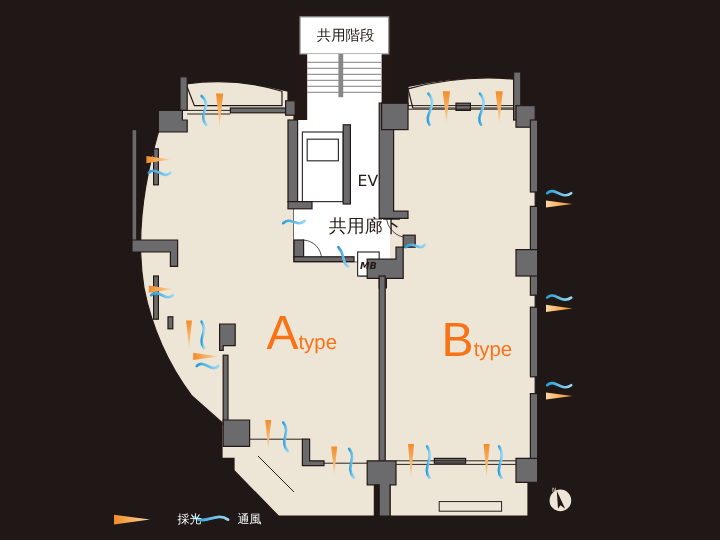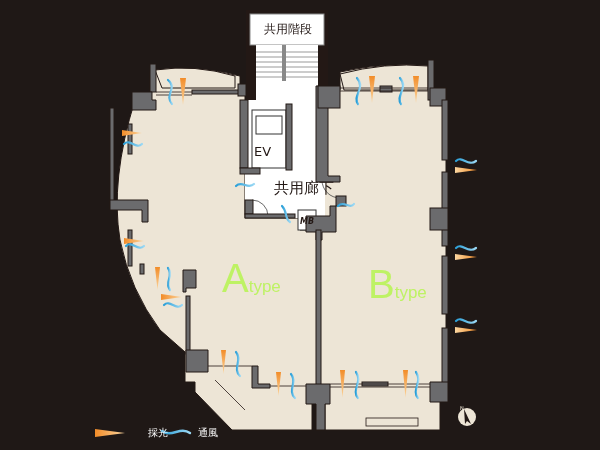--- a/index.html
+++ b/index.html
@@ -1,24 +1,24 @@
 <!DOCTYPE html>
 <html><head>
 <meta charset="utf-8">
 <style>
   html, body { margin:0; padding:0; }
   body { width:600px; height:450px; background:#1f1816; overflow:hidden; position:relative;
          font-family:"DejaVu Sans", sans-serif; }
   #plan { position:absolute; left:0; top:0; width:600px; height:450px; }
   .lbl { position:absolute; color:#231815; font-family:"DejaVu Sans", sans-serif; white-space:nowrap; }
   .stair-label { left:252px; top:18px; width:72px; height:22px; font-size:12px; line-height:22px; text-align:center; }
-  .ev-label { left:254px; top:144px; font-size:13px; }
+  .ev-label { left:254px; top:144px; font-size:13px;padding-left:44px; }
   .corridor-label { left:274px; top:179px; font-size:15px; }
   .mb-label { left:300px; top:217px; font-size:8px; font-weight:bold;font-style:italic; }
-  .type-label { position:absolute; color:#bef264; font-family:"Liberation Sans", sans-serif; }
+  .type-label { position:absolute; color:#f97316; font-family:"Liberation Sans", sans-serif; }
   .type-label .big { font-size:40px; line-height:40px; }
   .type-label .small { font-size:17px; }
   .type-a { left:222px; top:258px; }
   .type-b { left:352px; top:264px;margin-left:16px; }
   .legend { position:absolute; top:425px; height:16px; display:flex; align-items:center; color:#ffffff; font-size:10px; }
   .legend-light { left:94px; }
   .legend-wind { left:160px;justify-content:center; }
   .legend span.txt { margin-left:6px; }
   .compass { position:absolute; left:456px; top:405px; width:22px; height:22px; }
 </style>

